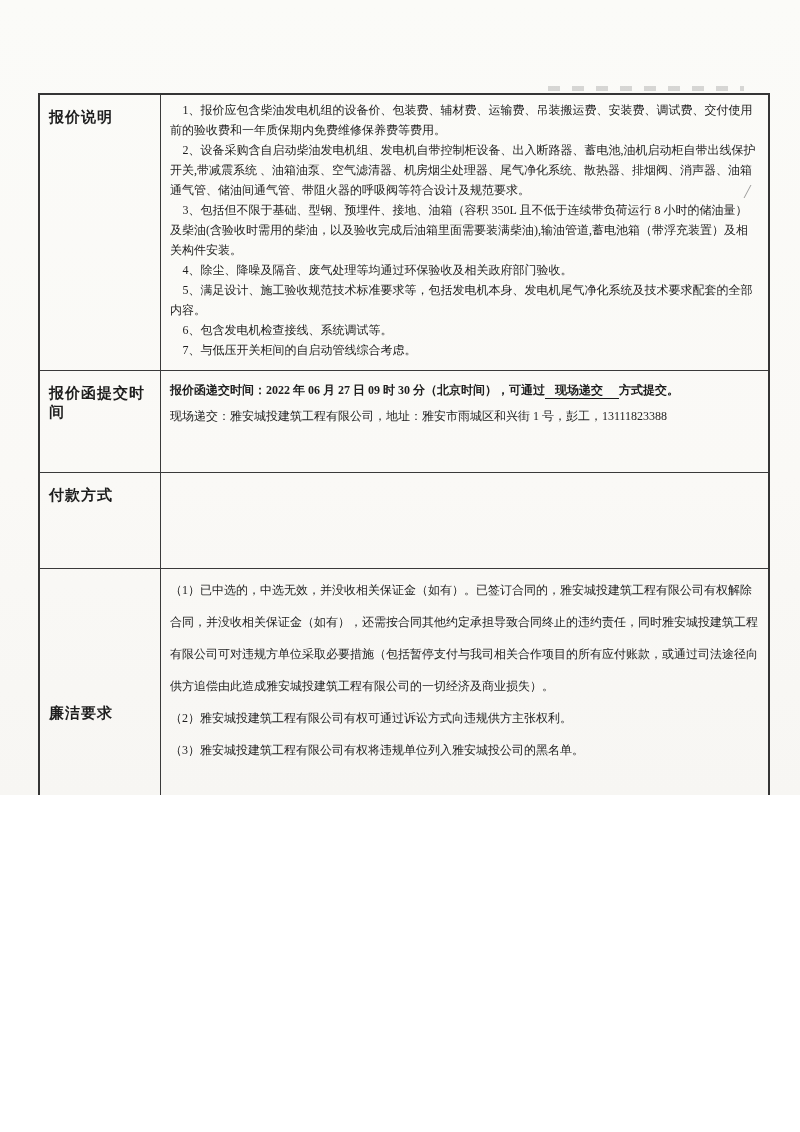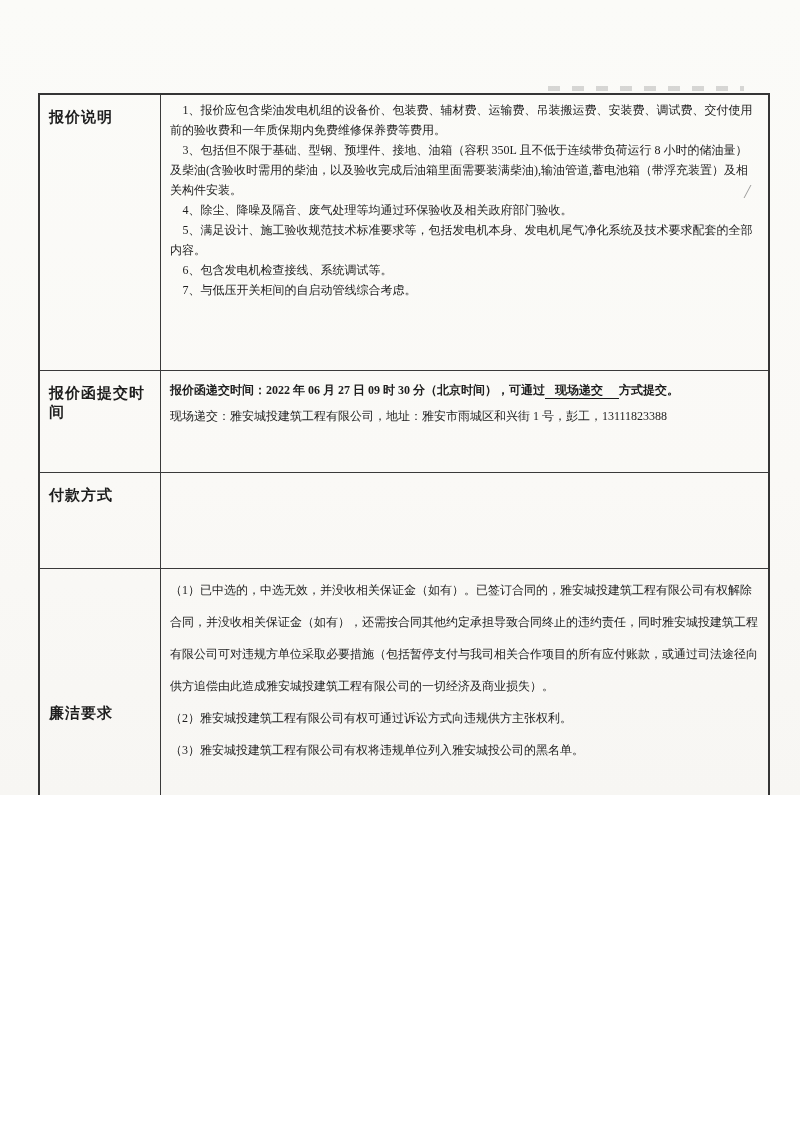--- a/index.html
+++ b/index.html
@@ -71,20 +71,21 @@
 
   <div class="artifact-top"></div>
   <div class="artifact-tick"></div>
 
   <div class="doc-table">
 
     <div class="t-row row-1">
       <div class="label-cell">报价说明</div>
       <div class="content-cell">
         <p>1、报价应包含柴油发电机组的设备价、包装费、辅材费、运输费、吊装搬运费、安装费、调试费、交付使用前的验收费和一年质保期内免费维修保养费等费用。</p>
+        <p>2、设备采购含自启动柴油发电机组、发电机自带控制柜设备、出入断路器、蓄电池,油机启动柜自带出线保护开关,带减震系统 、油箱油泵、空气滤清器、机房烟尘处理器、尾气净化系统、散热器、排烟阀、消声器、油箱通气管、储油间通气管、带阻火器的呼吸阀等符合设计及规范要求。</p>
         <p>3、包括但不限于基础、型钢、预埋件、接地、油箱（容积 350L 且不低于连续带负荷运行 8 小时的储油量）及柴油(含验收时需用的柴油，以及验收完成后油箱里面需要装满柴油),输油管道,蓄电池箱（带浮充装置）及相关构件安装。</p>
         <p>4、除尘、降噪及隔音、废气处理等均通过环保验收及相关政府部门验收。</p>
         <p>5、满足设计、施工验收规范技术标准要求等，包括发电机本身、发电机尾气净化系统及技术要求配套的全部内容。</p>
         <p>6、包含发电机检查接线、系统调试等。</p>
         <p>7、与低压开关柜间的自启动管线综合考虑。</p>
       </div>
     </div>
 
     <div class="t-row row-2">
       <div class="label-cell">报价函提交时间</div>

